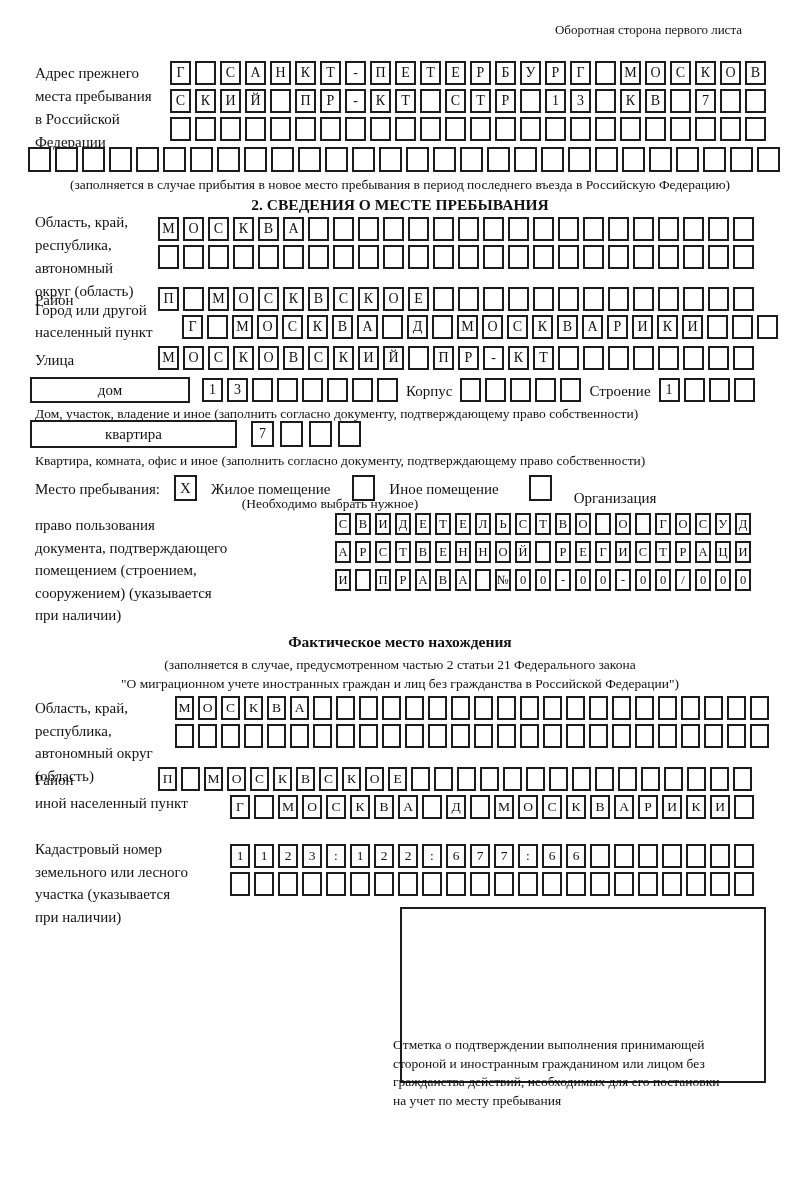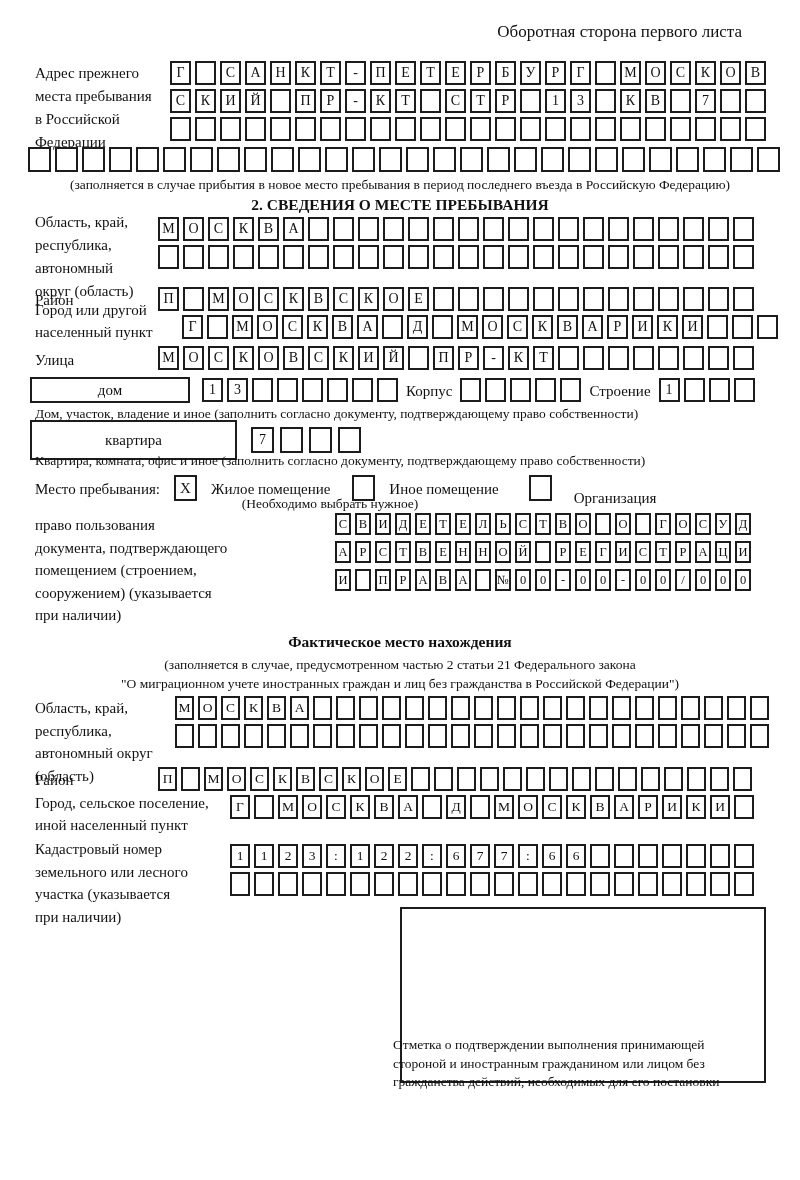--- a/index.html
+++ b/index.html
@@ -35,21 +35,21 @@
     box-sizing:border-box;border:2px solid #1c1c1c;width:23px;height:26px;
     text-align:center;font-size:15px;line-height:22px;background:#fff;
   }
   .stampbox{
     position:absolute;box-sizing:border-box;border:2px solid #1c1c1c;background:#fff;
   }
 </style>
 </head>
 <body>
 
-<div class="abs" style="top:22px;right:58px;font-size:17px">Оборотная сторона первого листа</div>
+<div class="abs" style="top:22px;right:58px;font-size:13px">Оборотная сторона первого листа</div>
 
 <div class="abs lbl" style="left:35px;top:62px;width:150px">
   <div>Адрес прежнего</div>
   <div>места пребывания</div>
   <div>в Российской</div>
   <div>Федерации</div>
 </div>
 <div class="row r24" style="left:170px;top:61px"><span class="cell filled">Г</span><span class="cell"></span><span class="cell filled">С</span><span class="cell filled">А</span><span class="cell filled">Н</span><span class="cell filled">К</span><span class="cell filled">Т</span><span class="cell filled">-</span><span class="cell filled">П</span><span class="cell filled">Е</span><span class="cell filled">Т</span><span class="cell filled">Е</span><span class="cell filled">Р</span><span class="cell filled">Б</span><span class="cell filled">У</span><span class="cell filled">Р</span><span class="cell filled">Г</span><span class="cell"></span><span class="cell filled">М</span><span class="cell filled">О</span><span class="cell filled">С</span><span class="cell filled">К</span><span class="cell filled">О</span><span class="cell filled">В</span></div>
 <div class="row r24" style="left:170px;top:89px"><span class="cell filled">С</span><span class="cell filled">К</span><span class="cell filled">И</span><span class="cell filled">Й</span><span class="cell"></span><span class="cell filled">П</span><span class="cell filled">Р</span><span class="cell filled">-</span><span class="cell filled">К</span><span class="cell filled">Т</span><span class="cell"></span><span class="cell filled">С</span><span class="cell filled">Т</span><span class="cell filled">Р</span><span class="cell"></span><span class="cell filled">1</span><span class="cell filled">3</span><span class="cell"></span><span class="cell filled">К</span><span class="cell filled">В</span><span class="cell"></span><span class="cell filled">7</span><span class="cell"></span><span class="cell"></span></div>
 <div class="row r24" style="left:170px;top:117px"><span class="cell"></span><span class="cell"></span><span class="cell"></span><span class="cell"></span><span class="cell"></span><span class="cell"></span><span class="cell"></span><span class="cell"></span><span class="cell"></span><span class="cell"></span><span class="cell"></span><span class="cell"></span><span class="cell"></span><span class="cell"></span><span class="cell"></span><span class="cell"></span><span class="cell"></span><span class="cell"></span><span class="cell"></span><span class="cell"></span><span class="cell"></span><span class="cell"></span><span class="cell"></span><span class="cell"></span></div>
@@ -85,21 +85,21 @@
     </div>
   <div class="row rhouse" style="position:static"><span class="cell filled">1</span><span class="cell filled">3</span><span class="cell"></span><span class="cell"></span><span class="cell"></span><span class="cell"></span><span class="cell"></span><span class="cell"></span></div>
   <span style="margin:3px 8px 0 4px">Корпус</span>
   <div class="row rhouse" style="position:static"><span class="cell"></span><span class="cell"></span><span class="cell"></span><span class="cell"></span><span class="cell"></span></div>
   <span style="margin:3px 8px 0 4px">Строение</span>
   <div class="row rhouse" style="position:static"><span class="cell filled">1</span><span class="cell"></span><span class="cell"></span><span class="cell"></span></div>
 </div>
 <div class="abs cap" style="left:35px;top:406px">Дом, участок, владение и иное (заполнить согласно документу, подтверждающему право собственности)</div>
 
 <div class="flexrow" style="left:30px;top:420px">
-  <div class="labelbox" style="width:207px;height:40px;margin-right:14px">
+  <div class="labelbox" style="width:207px;height:28px;margin-right:14px">
       <span>квартира</span>
     </div>
   <div class="row rapt" style="position:static"><span class="cell filled">7</span><span class="cell"></span><span class="cell"></span><span class="cell"></span></div>
 </div>
 <div class="abs cap" style="left:35px;top:453px">Квартира, комната, офис и иное (заполнить согласно документу, подтверждающему право собственности)</div>
 
 <div class="flexrow" style="left:35px;top:469px">
   <span style="margin:3px 14px 0 0">Место пребывания:</span>
   <div class="chk" style="margin-right:14px">X</div>
   <span style="margin:3px 22px 0 0">Жилое помещение</span>
@@ -131,32 +131,32 @@
   <div>автономный округ</div>
   <div>(область)</div>
 </div>
 <div class="row r26" style="left:175px;top:696px"><span class="cell filled">М</span><span class="cell filled">О</span><span class="cell filled">С</span><span class="cell filled">К</span><span class="cell filled">В</span><span class="cell filled">А</span><span class="cell"></span><span class="cell"></span><span class="cell"></span><span class="cell"></span><span class="cell"></span><span class="cell"></span><span class="cell"></span><span class="cell"></span><span class="cell"></span><span class="cell"></span><span class="cell"></span><span class="cell"></span><span class="cell"></span><span class="cell"></span><span class="cell"></span><span class="cell"></span><span class="cell"></span><span class="cell"></span><span class="cell"></span><span class="cell"></span></div>
 <div class="row r26" style="left:175px;top:724px"><span class="cell"></span><span class="cell"></span><span class="cell"></span><span class="cell"></span><span class="cell"></span><span class="cell"></span><span class="cell"></span><span class="cell"></span><span class="cell"></span><span class="cell"></span><span class="cell"></span><span class="cell"></span><span class="cell"></span><span class="cell"></span><span class="cell"></span><span class="cell"></span><span class="cell"></span><span class="cell"></span><span class="cell"></span><span class="cell"></span><span class="cell"></span><span class="cell"></span><span class="cell"></span><span class="cell"></span><span class="cell"></span><span class="cell"></span></div>
 
 <div class="abs lbl" style="left:35px;top:769px">Район</div>
 <div class="row r26" style="left:158px;top:767px"><span class="cell filled">П</span><span class="cell"></span><span class="cell filled">М</span><span class="cell filled">О</span><span class="cell filled">С</span><span class="cell filled">К</span><span class="cell filled">В</span><span class="cell filled">С</span><span class="cell filled">К</span><span class="cell filled">О</span><span class="cell filled">Е</span><span class="cell"></span><span class="cell"></span><span class="cell"></span><span class="cell"></span><span class="cell"></span><span class="cell"></span><span class="cell"></span><span class="cell"></span><span class="cell"></span><span class="cell"></span><span class="cell"></span><span class="cell"></span><span class="cell"></span><span class="cell"></span><span class="cell"></span></div>
 
 <div class="abs lbl" style="left:35px;top:792px;width:190px;line-height:22px">
-  <div>Город, сельское поселение,</div>
   <div>иной населенный пункт</div>
 </div>
 <div class="row r22" style="left:230px;top:795px"><span class="cell filled">Г</span><span class="cell"></span><span class="cell filled">М</span><span class="cell filled">О</span><span class="cell filled">С</span><span class="cell filled">К</span><span class="cell filled">В</span><span class="cell filled">А</span><span class="cell"></span><span class="cell filled">Д</span><span class="cell"></span><span class="cell filled">М</span><span class="cell filled">О</span><span class="cell filled">С</span><span class="cell filled">К</span><span class="cell filled">В</span><span class="cell filled">А</span><span class="cell filled">Р</span><span class="cell filled">И</span><span class="cell filled">К</span><span class="cell filled">И</span><span class="cell"></span></div>
 
 <div class="abs lbl" style="left:35px;top:838px;width:180px;line-height:22.5px">
   <div>Кадастровый номер</div>
   <div>земельного или лесного</div>
   <div>участка (указывается</div>
   <div>при наличии)</div>
 </div>
 <div class="row r22" style="left:230px;top:844px"><span class="cell filled">1</span><span class="cell filled">1</span><span class="cell filled">2</span><span class="cell filled">3</span><span class="cell filled">:</span><span class="cell filled">1</span><span class="cell filled">2</span><span class="cell filled">2</span><span class="cell filled">:</span><span class="cell filled">6</span><span class="cell filled">7</span><span class="cell filled">7</span><span class="cell filled">:</span><span class="cell filled">6</span><span class="cell filled">6</span><span class="cell"></span><span class="cell"></span><span class="cell"></span><span class="cell"></span><span class="cell"></span><span class="cell"></span><span class="cell"></span></div>
 <div class="row r22" style="left:230px;top:872px"><span class="cell"></span><span class="cell"></span><span class="cell"></span><span class="cell"></span><span class="cell"></span><span class="cell"></span><span class="cell"></span><span class="cell"></span><span class="cell"></span><span class="cell"></span><span class="cell"></span><span class="cell"></span><span class="cell"></span><span class="cell"></span><span class="cell"></span><span class="cell"></span><span class="cell"></span><span class="cell"></span><span class="cell"></span><span class="cell"></span><span class="cell"></span><span class="cell"></span></div>
 
 <div class="stampbox" style="left:400px;top:907px;width:366px;height:176px"></div>
 <div class="abs cap" style="left:393px;top:1036px;width:380px;text-align:left;line-height:18.5px">
   <div>Отметка о подтверждении выполнения принимающей</div>
   <div>стороной и иностранным гражданином или лицом без</div>
   <div>гражданства действий, необходимых для его постановки</div>
+  <div>на учет по месту пребывания</div>
 </div>
 
 </body></html>

